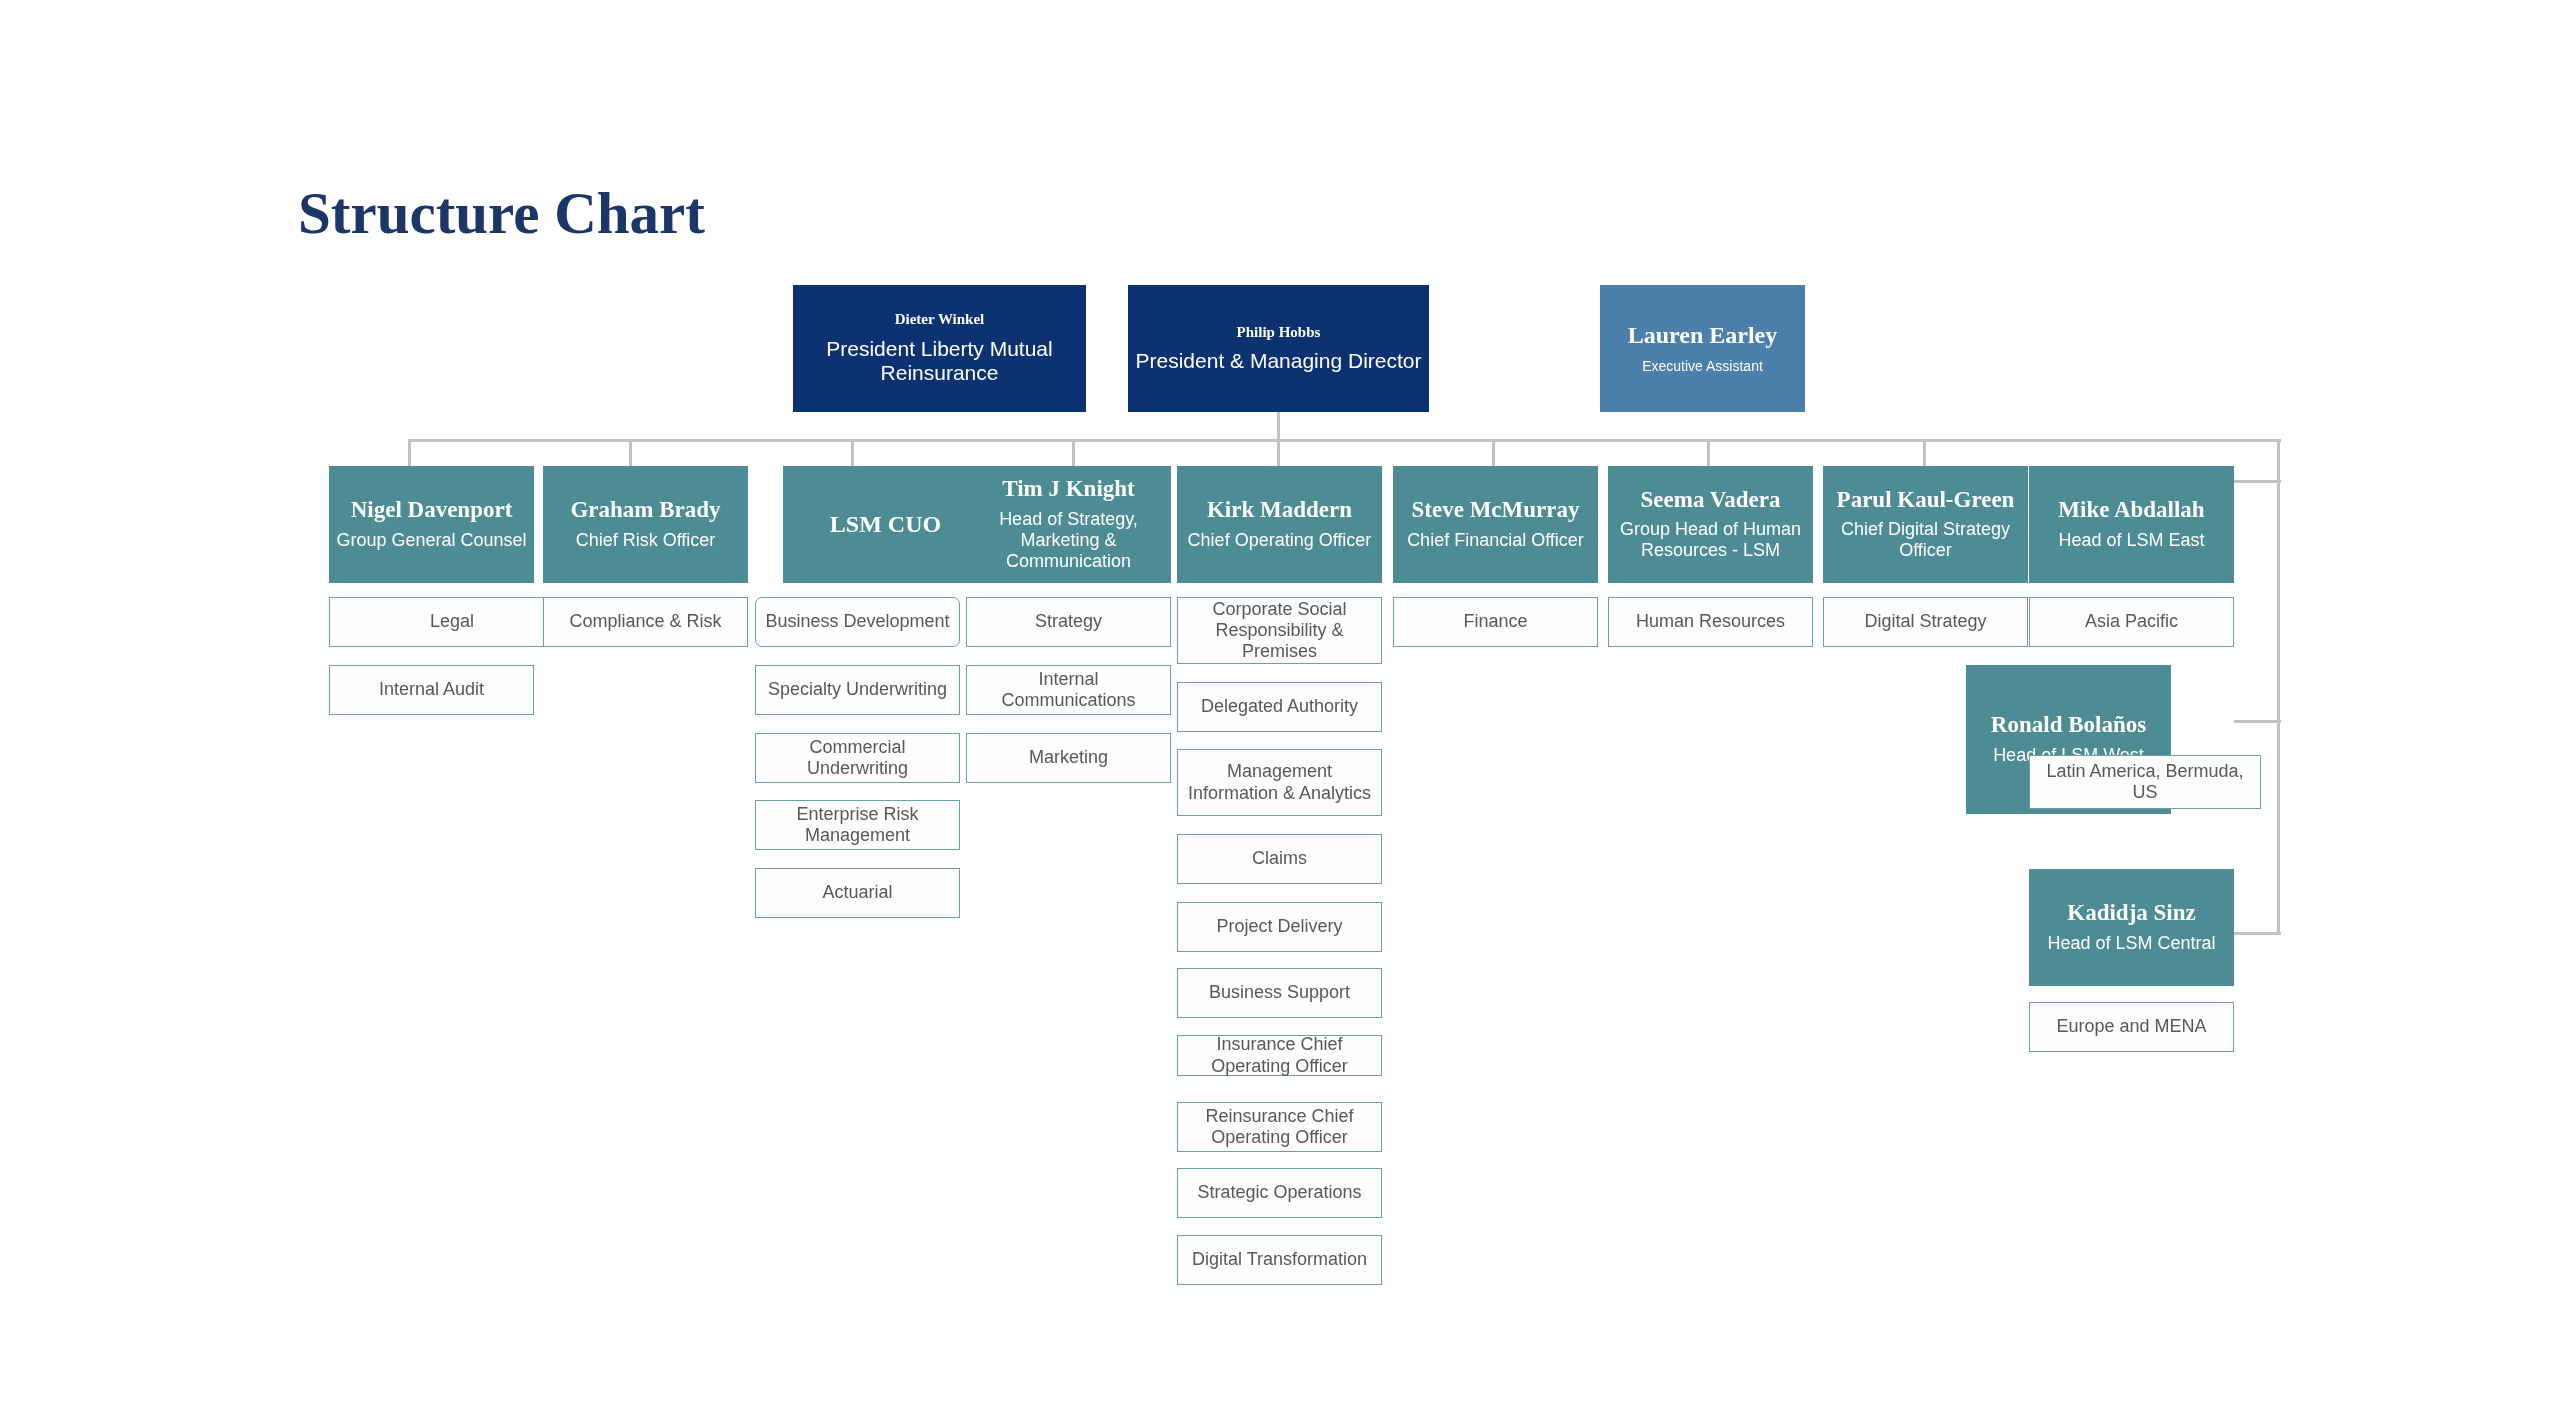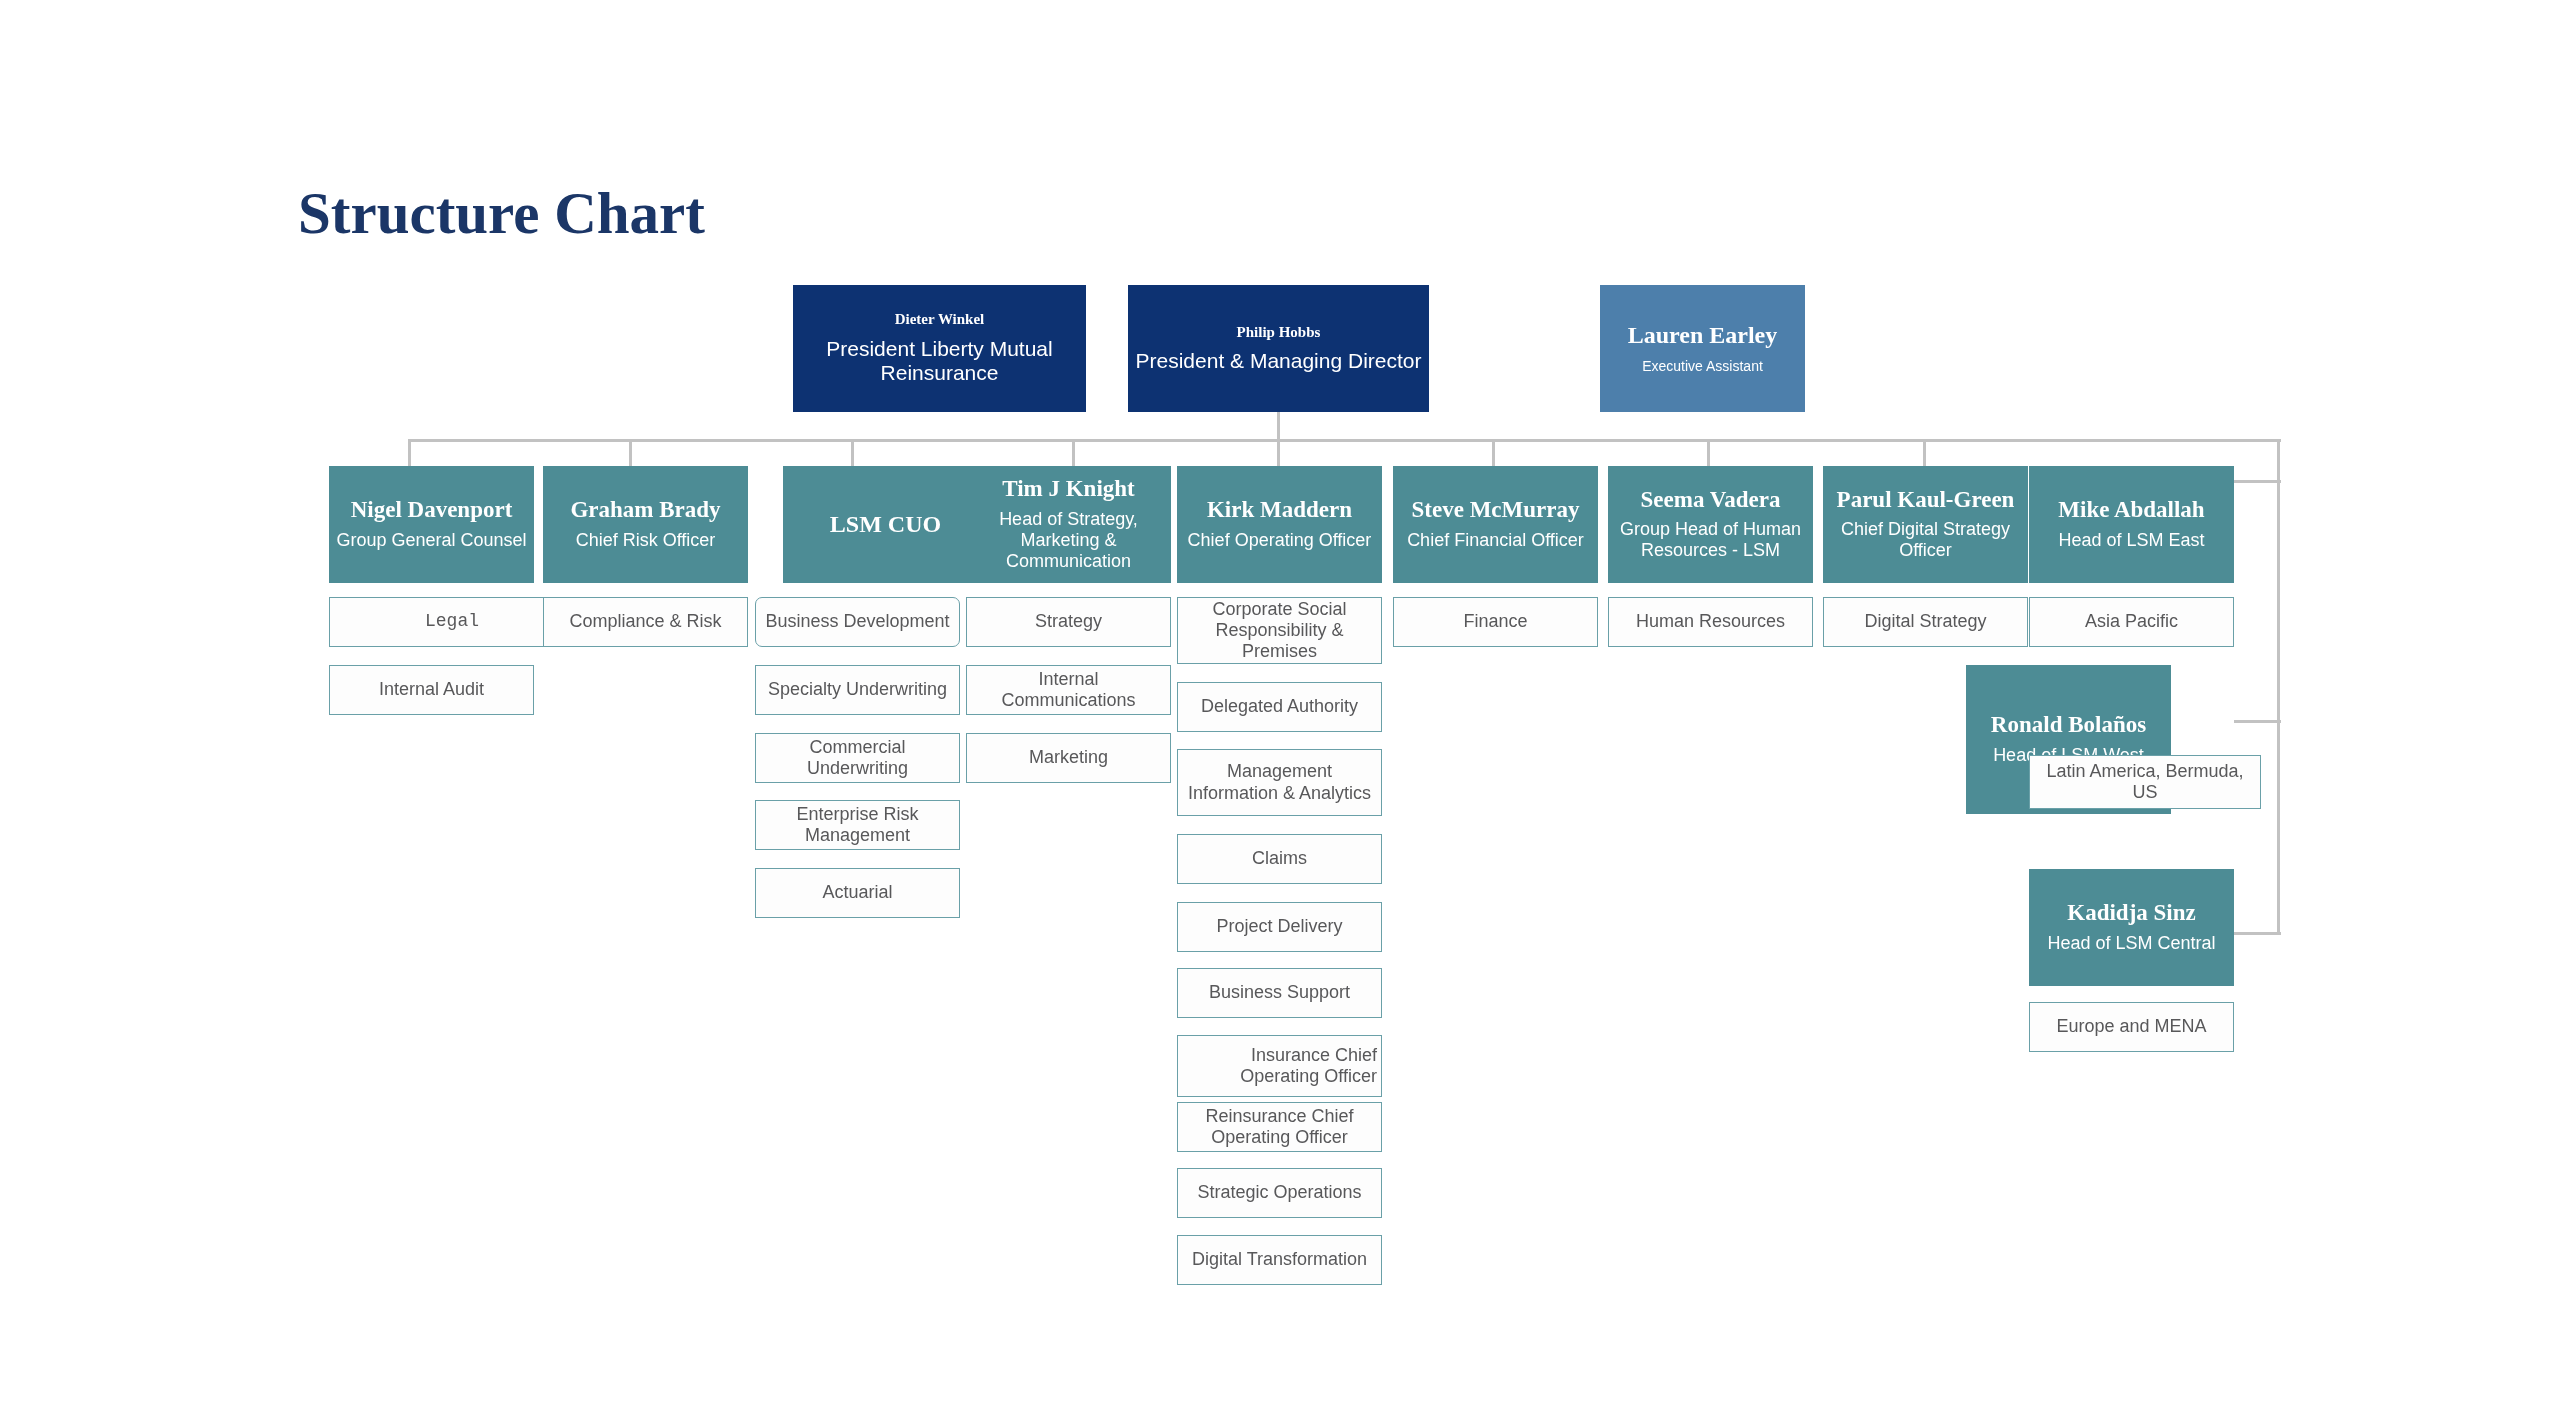--- a/index.html
+++ b/index.html
@@ -142,21 +142,21 @@
 
   <div class="node assist" style="left:1600px; top:285px; width:205px; height:127px;">
     <div class="nm">Lauren Earley</div>
     <div class="ti">Executive Assistant</div>
   </div>
 
   <div class="node leader" style="left:329px; top:466px; width:205px; height:117px;">
     <div class="nm">Nigel Davenport</div>
     <div class="ti">Group General Counsel</div>
   </div>
-  <div class="sub" style="left:329px; top:597px; width:246px; height:50px;font-family:Liberation Mono, monospace;">Legal</div>
+  <div class="sub" style="left:329px; top:597px; width:246px; height:50px;">Legal</div>
   <div class="sub" style="left:329px; top:665px; width:205px; height:50px;">Internal Audit</div>
 
   <div class="node leader" style="left:543px; top:466px; width:205px; height:117px;">
     <div class="nm">Graham Brady</div>
     <div class="ti">Chief Risk Officer</div>
   </div>
   <div class="sub" style="left:543px; top:597px; width:205px; height:50px;">Compliance &amp; Risk</div>
 
   <div class="node leader noti" style="left:755px; top:466px; width:205px; height:117px;margin-left:28px;">
     <div class="nm">LSM CUO</div>
@@ -179,21 +179,21 @@
   <div class="node leader" style="left:1177px; top:466px; width:205px; height:117px;">
     <div class="nm">Kirk Maddern</div>
     <div class="ti">Chief Operating Officer</div>
   </div>
   <div class="sub" style="left:1177px; top:597px; width:205px; height:67px;">Corporate Social Responsibility &amp; Premises</div>
   <div class="sub" style="left:1177px; top:682px; width:205px; height:50px;">Delegated Authority</div>
   <div class="sub" style="left:1177px; top:749px; width:205px; height:67px;">Management Information &amp; Analytics</div>
   <div class="sub" style="left:1177px; top:834px; width:205px; height:50px;">Claims</div>
   <div class="sub" style="left:1177px; top:902px; width:205px; height:50px;">Project Delivery</div>
   <div class="sub" style="left:1177px; top:968px; width:205px; height:50px;">Business Support</div>
-  <div class="sub" style="left:1177px; top:1035px; width:205px; height:62px;text-align:right;">Insurance Chief Operating Officer</div>
+  <div class="sub" style="left:1177px; top:1035px; width:205px; height:41px;">Insurance Chief Operating Officer</div>
   <div class="sub" style="left:1177px; top:1102px; width:205px; height:50px;">Reinsurance Chief Operating Officer</div>
   <div class="sub" style="left:1177px; top:1168px; width:205px; height:50px;">Strategic Operations</div>
   <div class="sub" style="left:1177px; top:1235px; width:205px; height:50px;">Digital Transformation</div>
 
   <div class="node leader" style="left:1393px; top:466px; width:205px; height:117px;">
     <div class="nm">Steve McMurray</div>
     <div class="ti">Chief Financial Officer</div>
   </div>
   <div class="sub" style="left:1393px; top:597px; width:205px; height:50px;">Finance</div>
 

